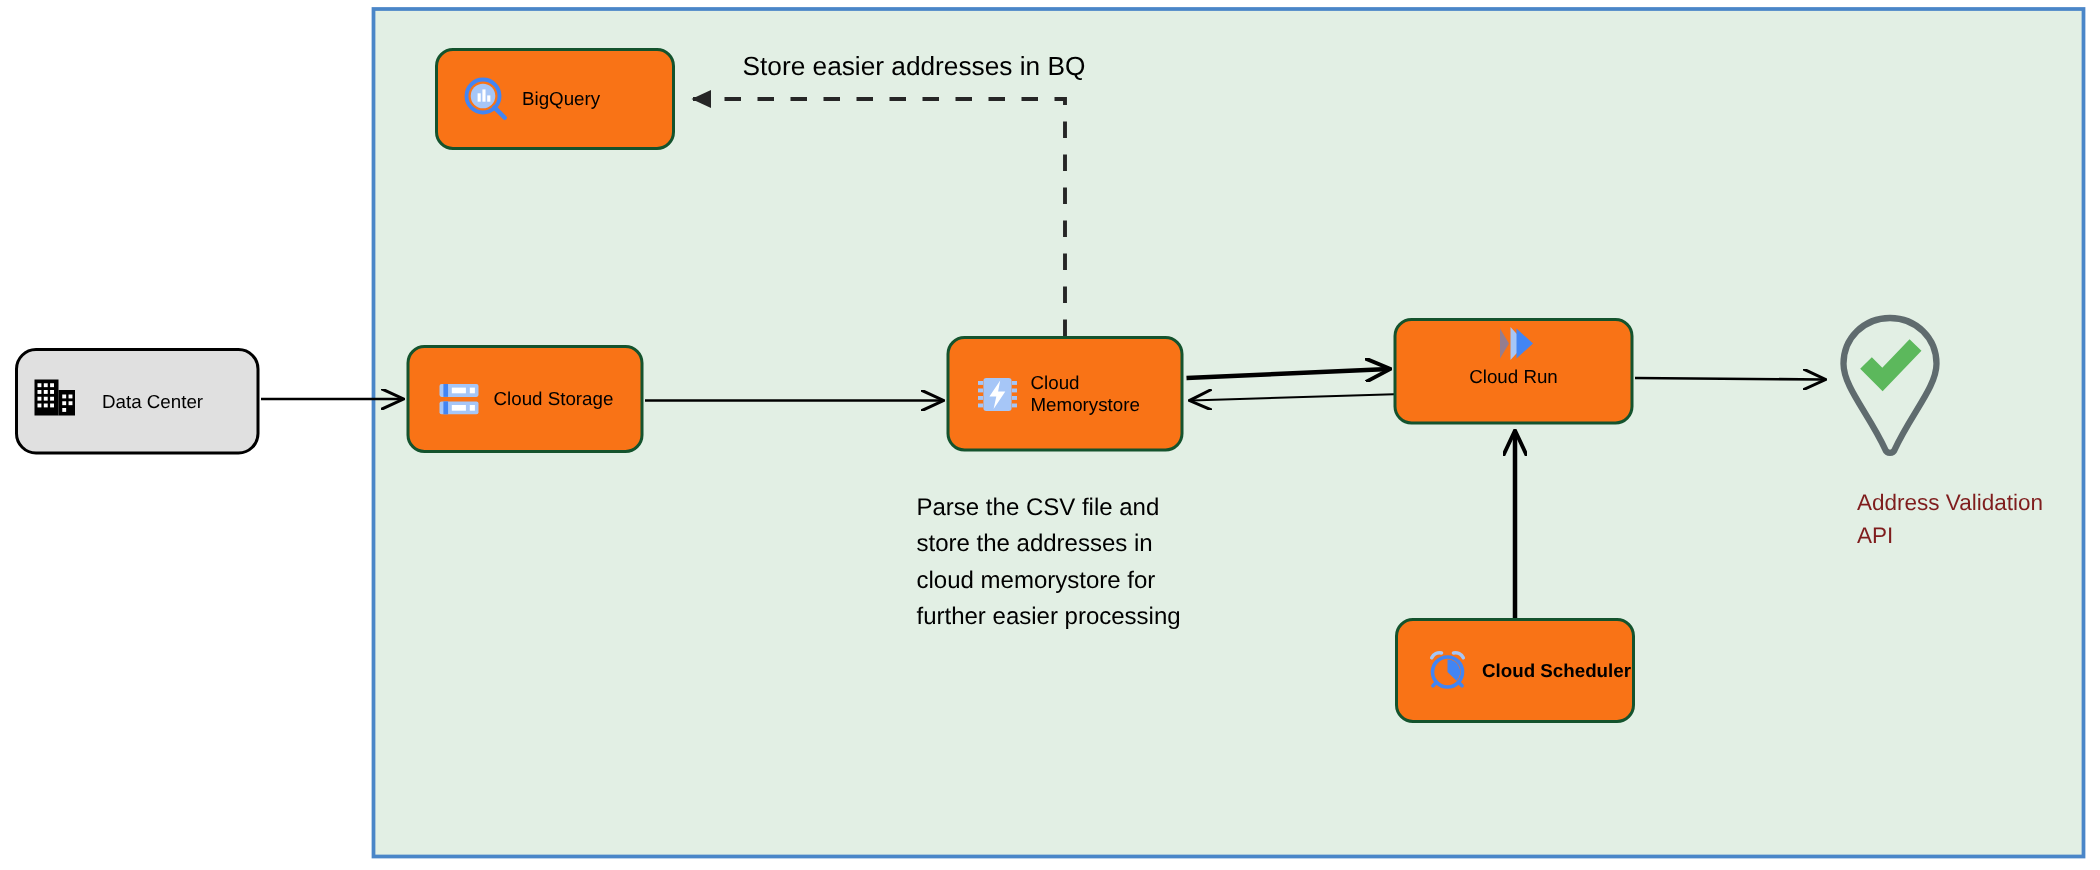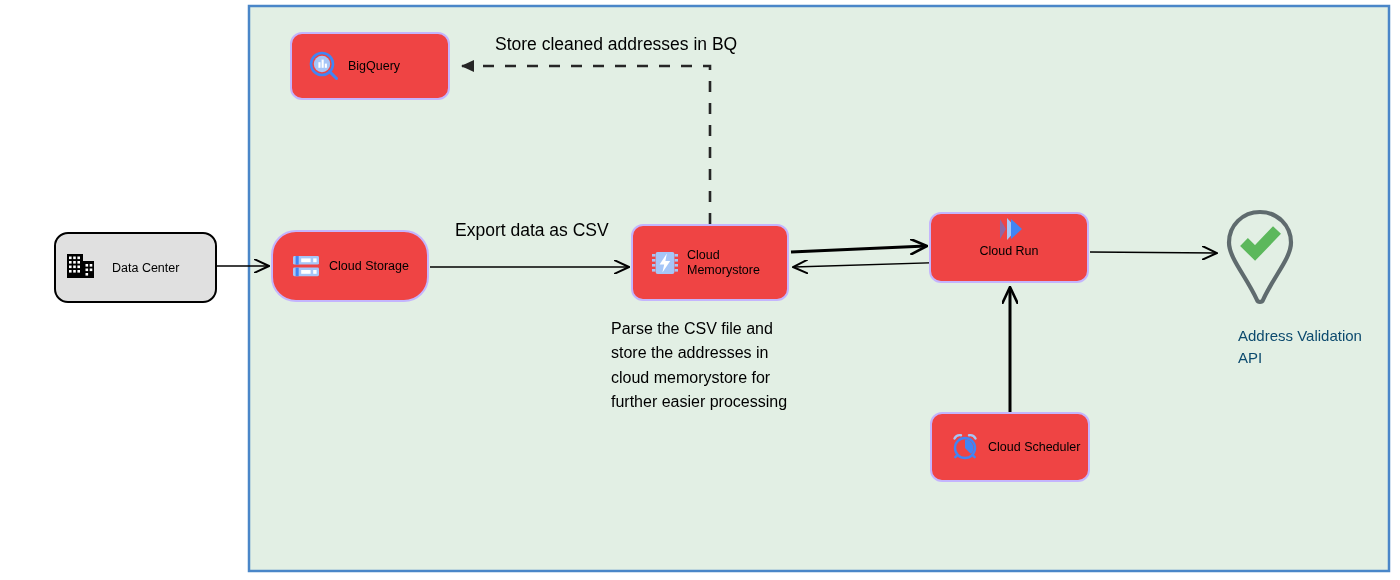--- a/index.html
+++ b/index.html
@@ -25,22 +25,22 @@
     left: 0; top: 0;
     width: 1400px;
     height: 580px;
     overflow: visible;
   }
   .node {
     position: absolute;
     box-sizing: border-box;
     display: flex;
     align-items: center;
-    background: #ef4444;
-    border: 2px solid #c4b5fd;
+    background: #f97316;
+    border: 2px solid #14532d;
     border-radius: 12px;
   }
   .node .ico {
     flex: 0 0 auto;
     display: flex;
     align-items: center;
     justify-content: center;
   }
   .node .lbl {
     flex: 1 1 auto;
@@ -66,21 +66,21 @@
     position: absolute;
     color: #000000;
     font-size: 16px;
     line-height: 1.52;
     white-space: pre-line;
     text-align: left;
   }
   .freetext.big { font-size: 17.5px; }
   .avapi-label {
     position: absolute;
-    color: #0c4a6e;
+    color: #7f1d1d;
     font-size: 15px;
     line-height: 1.45;
     white-space: pre-line;
   }
 </style>
 </head>
 <body>
 
 <div id="stage">
 
@@ -120,21 +120,21 @@
 
     <g>
       <line x1="1010" y1="412" x2="1010" y2="288" stroke="#000" stroke-width="3" marker-end="url(#oheadL)"></line>
     </g>
 
     <g>
       <path d="M710,224 L710,66 L462,66" fill="none" stroke="#262626" stroke-width="2.6" stroke-dasharray="11,11" marker-end="url(#fhead)"></path>
     </g>
   </svg>
 
-  <div id="datacenter" style="left:10px; top:232px; width:163px; height:71px;margin-left:44px;">
+  <div id="datacenter" style="left:10px; top:232px; width:163px; height:71px;">
     <span class="ico" style="width:46px; margin-left:10px;">
       <svg width="30" height="28" viewBox="0 0 30 28" aria-hidden="true">
         <rect x="1" y="2" width="16" height="24" fill="#000"></rect>
         <rect x="17" y="9" width="11" height="17" fill="#000"></rect>
         <g fill="#fff">
           <rect x="3" y="4.5" width="2.6" height="2.6"></rect>
           <rect x="7.2" y="4.5" width="2.6" height="2.6"></rect>
           <rect x="11.4" y="4.5" width="2.6" height="2.6"></rect>
           <rect x="3" y="9" width="2.6" height="2.6"></rect>
           <rect x="7.2" y="9" width="2.6" height="2.6"></rect>
@@ -163,21 +163,21 @@
         <circle cx="14" cy="14" r="8.2" fill="#a6c6f7"></circle>
         <rect x="10.4" y="12.2" width="2.1" height="5.6" fill="#ffffff"></rect>
         <rect x="13.6" y="9.6" width="2.1" height="8.2" fill="#ffffff"></rect>
         <rect x="16.8" y="13.6" width="2.1" height="4.2" fill="#ffffff"></rect>
         <line x1="21.6" y1="21.6" x2="28.5" y2="28.5" stroke="#4285f4" stroke-width="3" stroke-linecap="round"></line>
       </svg>
     </span>
     <span class="lbl">BigQuery</span>
   </div>
 
-  <div class="node" style="left:271px; top:230px; width:158px; height:72px;border-radius:25px;">
+  <div class="node" style="left:271px; top:230px; width:158px; height:72px;">
     <span class="ico" style="width:46px; margin-left:10px;">
       <svg width="30" height="28" viewBox="0 0 30 28" aria-hidden="true">
         <rect x="2" y="4" width="26" height="8.6" rx="1.4" fill="#a6c6f7"></rect>
         <rect x="2" y="15.6" width="26" height="8.6" rx="1.4" fill="#a6c6f7"></rect>
         <rect x="4.6" y="4" width="3.1" height="8.6" fill="#4285f4"></rect>
         <rect x="4.6" y="15.6" width="3.1" height="8.6" fill="#4285f4"></rect>
         <rect x="10.2" y="6.4" width="9.4" height="3.8" fill="#ffffff"></rect>
         <rect x="10.2" y="18" width="9.4" height="3.8" fill="#ffffff"></rect>
         <rect x="22.2" y="6.4" width="3.4" height="3.8" fill="#ffffff"></rect>
         <rect x="22.2" y="18" width="3.4" height="3.8" fill="#ffffff"></rect>
@@ -211,21 +211,21 @@
     <span class="ico" style="width:50px; margin-left:8px;">
       <svg width="34" height="30" viewBox="0 0 34 30" aria-hidden="true">
         <path d="M4,5 L4,25 L10,15 Z" fill="#4285f4" opacity="0.55"></path>
         <path d="M11,4 L11,26 L21,15 Z" fill="#a6c6f7"></path>
         <path d="M15,5 L15,25 L26,15 Z" fill="#4285f4"></path>
       </svg>
     </span>
     <span class="lbl">Cloud Run</span>
   </div>
 
-  <div class="node" style="left:930px; top:412px; width:160px; height:70px;">
+  <div class="node" style="left:930px; top:412px; width:160px; height:70px;font-weight:bold;">
     <span class="ico" style="width:46px; margin-left:10px;">
       <svg width="30" height="30" viewBox="0 0 30 30" aria-hidden="true">
         <path d="M4.5,6.5 A6,6 0 0 1 11,3.3" fill="none" stroke="#a6c6f7" stroke-width="2.4" stroke-linecap="round"></path>
         <path d="M25.5,6.5 A6,6 0 0 0 19,3.3" fill="none" stroke="#a6c6f7" stroke-width="2.4" stroke-linecap="round"></path>
         <circle cx="15" cy="16" r="10" fill="none" stroke="#4285f4" stroke-width="2.4"></circle>
         <path d="M15,16 L15,7.6 A8.4,8.4 0 0 1 21,21.9 Z" fill="#4285f4"></path>
         <line x1="5.3" y1="25.2" x2="7.6" y2="22.9" stroke="#4285f4" stroke-width="2.4" stroke-linecap="round"></line>
         <line x1="24.7" y1="25.2" x2="22.4" y2="22.9" stroke="#4285f4" stroke-width="2.4" stroke-linecap="round"></line>
       </svg>
     </span>
@@ -235,24 +235,23 @@
   <div style="position:absolute; left:1222px; top:208px; width:76px; height:98px;">
     <svg width="76" height="98" viewBox="0 0 76 98" aria-hidden="true">
       <path d="M38,4 C20.5,4 7,17.5 7,34.5 C7,50 24,68 35,92 C36,94.5 40,94.5 41,92
                C52,68 69,50 69,34.5 C69,17.5 55.5,4 38,4 Z" fill="none" stroke="#5f6b6e" stroke-width="4.2" stroke-linejoin="round"></path>
       <path d="M22,34 L33,45 L55,22" fill="none" stroke="#5cb85c" stroke-width="11" stroke-linecap="butt" stroke-linejoin="miter"></path>
     </svg>
   </div>
   <div class="avapi-label" style="left:1238px; top:325px; width:160px;">Address Validation
 API</div>
 
-  <div class="freetext big" style="left:495px; top:31px;">Store cleaned addresses in BQ</div>
-
-  <div class="freetext big" style="left:455px; top:217px;">Export data as CSV</div>
-
-
-
-  <div class="freetext" style="left:611px; top:317px; width:330px;">Parse the CSV file and
+  <div class="freetext big" style="left:495px; top:31px;">Store easier addresses in BQ</div>
+
+
+
+
+  <div class="freetext" style="left:611px; top:327px; width:330px;">Parse the CSV file and
 store the addresses in
 cloud  memorystore for
 further easier processing</div>
 
 </div>
 
 </body></html>

